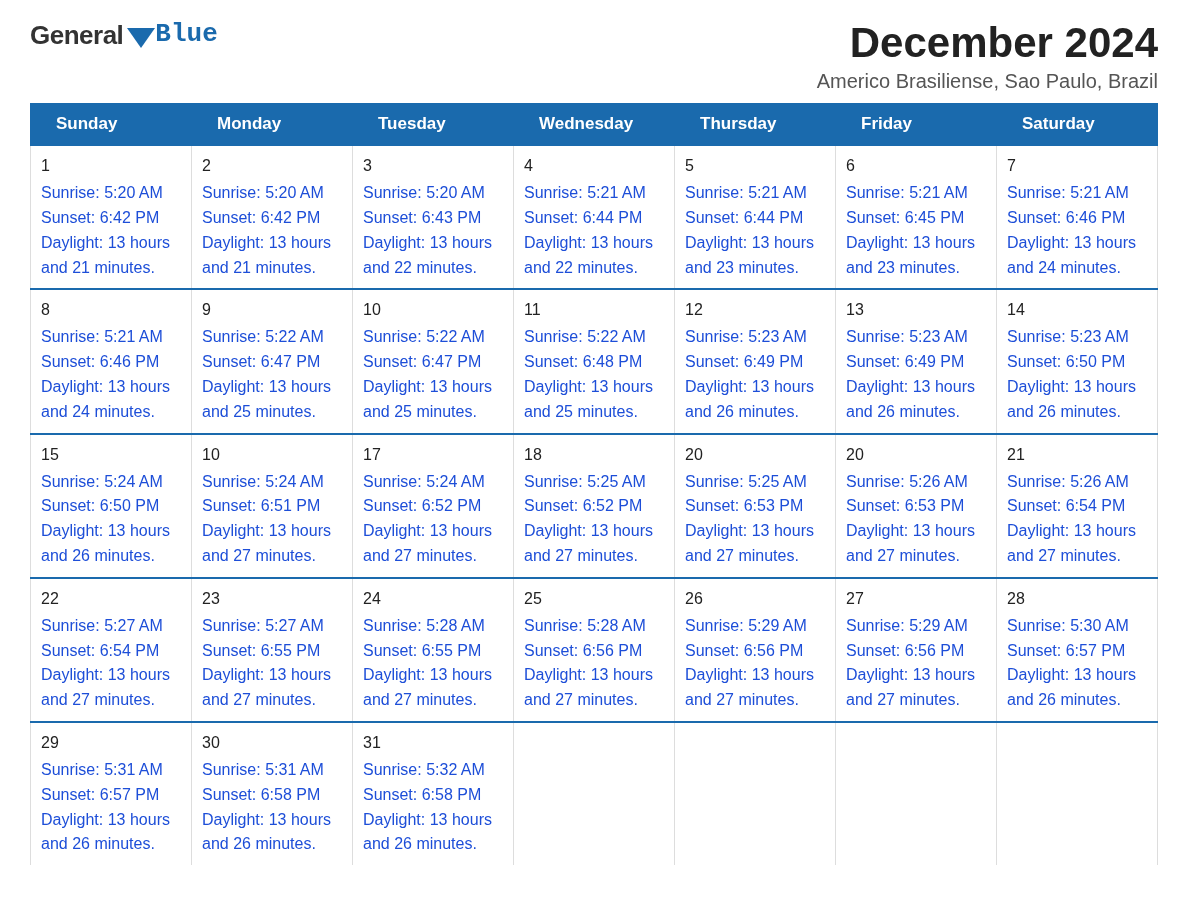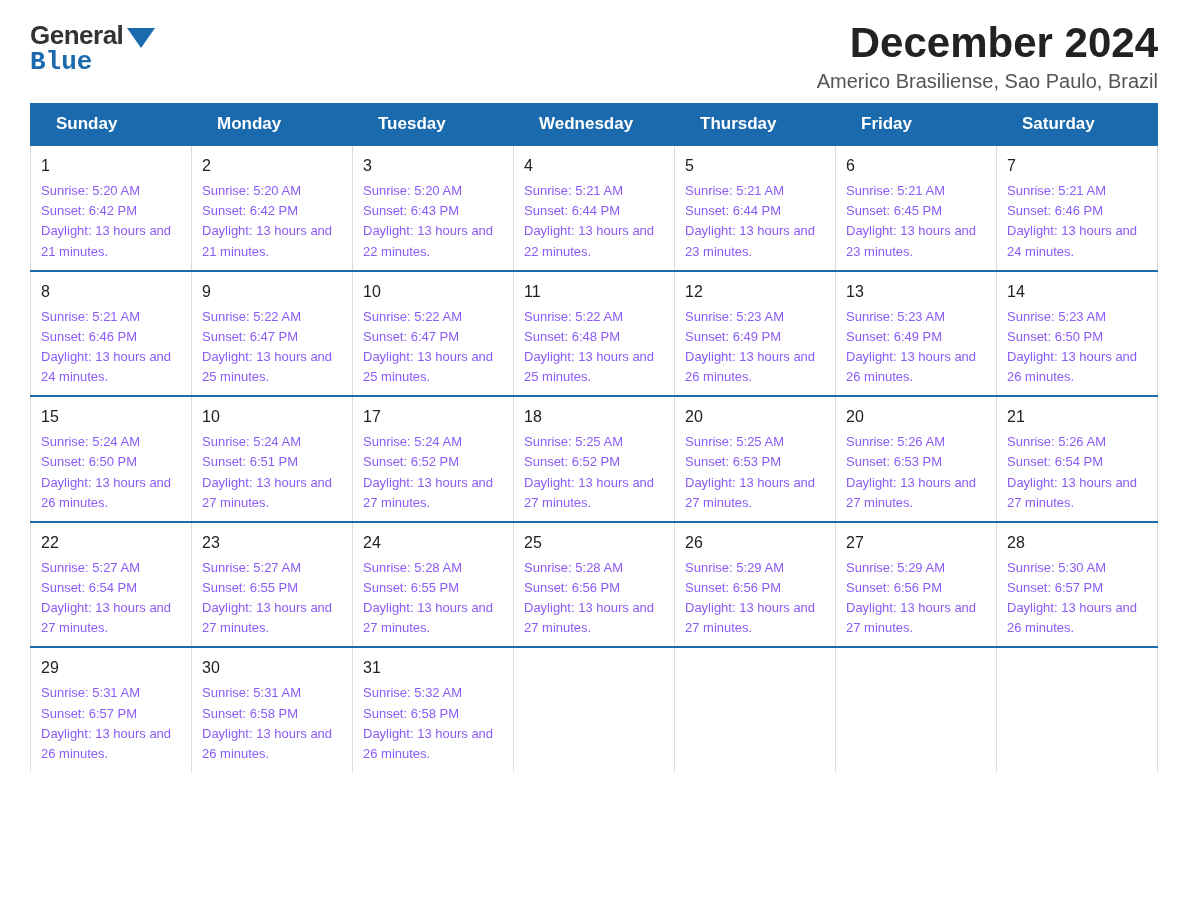--- a/index.html
+++ b/index.html
@@ -11,22 +11,22 @@
       min-height: 918px;
     }
     .header {
       display: flex;
       justify-content: space-between;
       align-items: flex-start;
       margin-bottom: 10px;
     }
     .logo {
       display: flex;
-      flex-direction: column;
-      align-items: flex-start;
+      flex-direction: row;
+      align-items: center;
     }
     .logo-top {
       display: flex;
       align-items: center;
     }
     .logo-general {
       font-size: 26px;
       font-weight: bold;
       color: #333;
       letter-spacing: -0.5px;
@@ -93,22 +93,22 @@
       border-bottom: 2px solid #1a6aad;
     }
     .day-number {
       font-size: 16px;
       font-weight: normal;
       color: #222;
       display: block;
       margin-bottom: 3px;
     }
     .day-info {
-      font-size: 13px;
-      color: #8b5cf6;
+      font-size: 16px;
+      color: #1d4ed8;
       line-height: 1.55;
     }
     .empty-cell {
       background: #fff;
     }
     tbody tr td {
       border-top: 2px solid #1a6aad;
     }
     tbody tr td + td {
       border-top: 2px solid #1a6aad;

